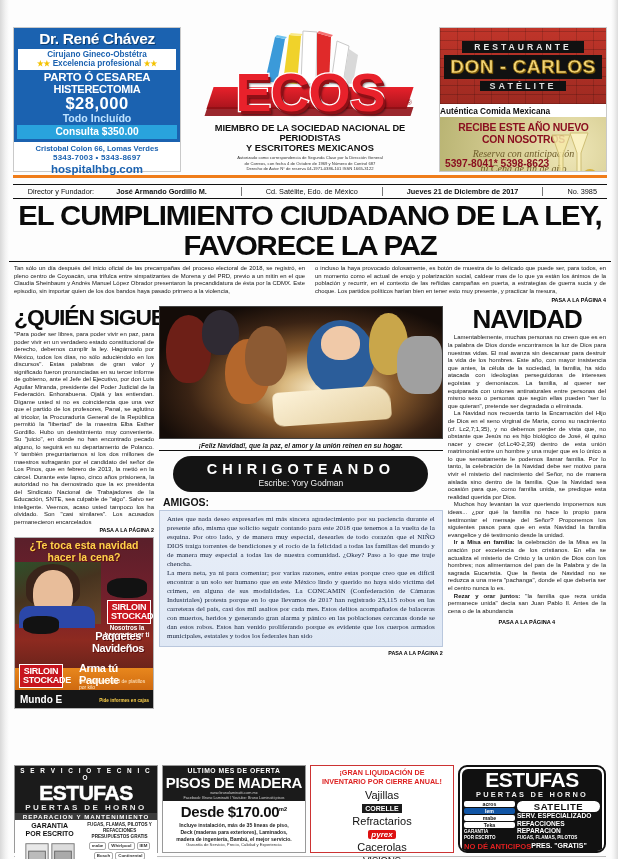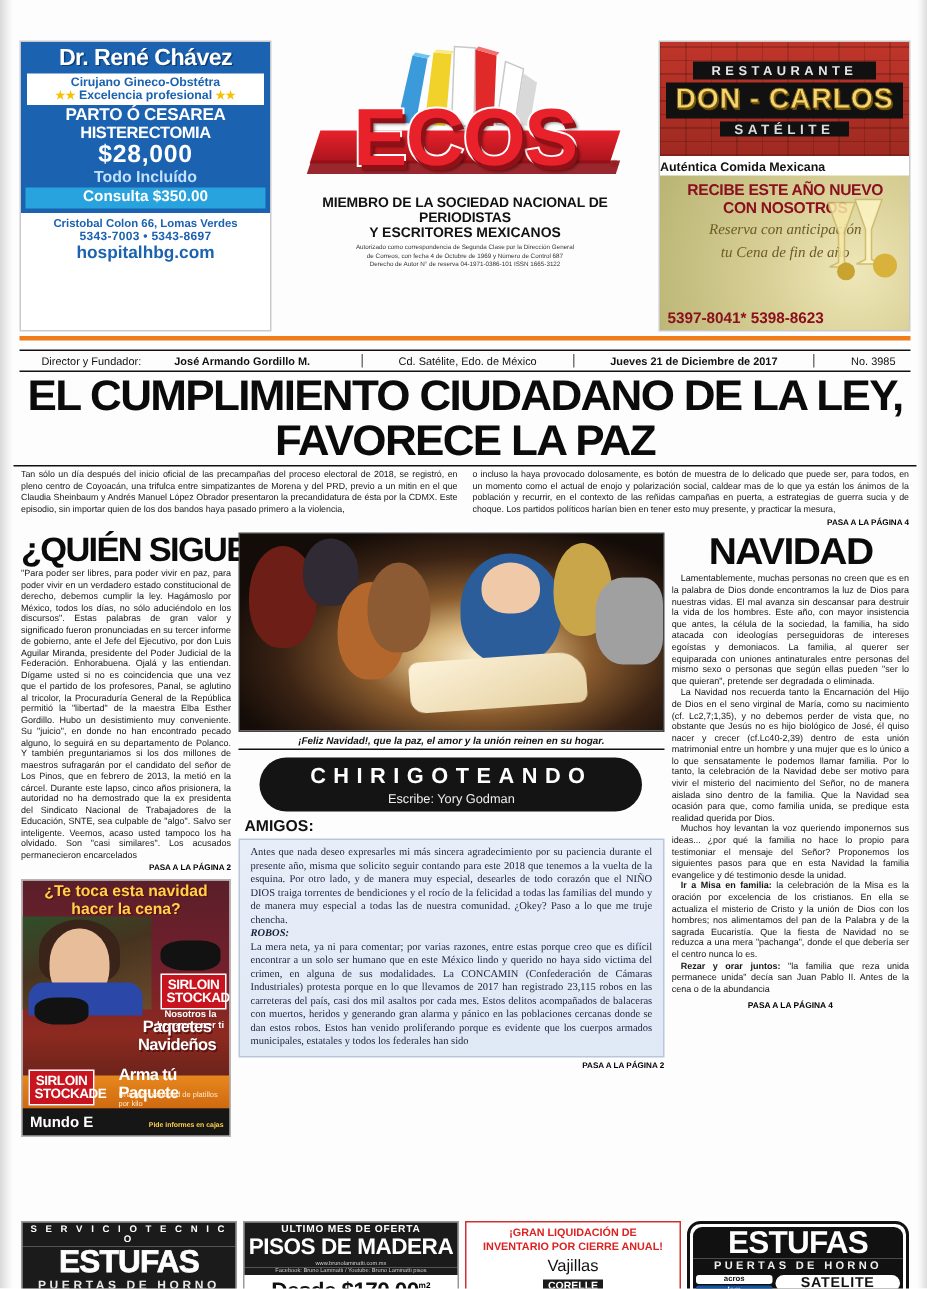--- a/index.html
+++ b/index.html
@@ -22,21 +22,21 @@
     z-index: 40; pointer-events: none;
   }
   .page::after {
     content: ""; position: absolute; right: 0; top: 0; width: 7px; height: 100%;
     background: linear-gradient(270deg,#dcdcdc 0%,#f4f4f4 60%,#fdfdfd 100%);
     z-index: 40; pointer-events: none;
   }
   .inner { position: absolute; left: 9px; top: 0; width: 602px; height: 859px; }
 
   
-  .topband { display: flex; gap: 4px; padding: 27px 4px 3px 4px; height: 224px; }
+  .topband { display: flex; gap: 4px; padding: 27px 4px 3px 4px; height: 175px; }
 
   
   .ad-chavez {
     width: 168px; background: #ffffff; border: 1px solid #c9c9c9;
     display: flex; flex-direction: column;
   }
   .chav-blue { background: #1b62b0; padding: 2px 3px 3px 3px; text-align: center; }
   .chav-name {
     color: #ffffff; font-weight: bold; font-size: 15.5px; line-height: 17px;
     letter-spacing: -.4px; text-shadow: 1px 1px 0 #0d3d72;
@@ -497,21 +497,20 @@
       </div>
       <div class="cap">¡Feliz Navidad!, que la paz, el amor y la unión reinen en su hogar.</div>
 
       <div class="chiri-pill">
         <div class="chiri-title">CHIRIGOTEANDO</div>
         <div class="chiri-sub">Escribe: Yory Godman</div>
       </div>
       <div class="amigos">AMIGOS:</div>
       <div class="chiri-box">
         <p>Antes que nada deseo expresarles mi más sincera agradecimiento por su paciencia durante el presente año, misma que solicito seguir contando para este 2018 que tenemos a la vuelta de la esquina. Por otro lado, y de manera muy especial, desearles de todo corazón que el NIÑO DIOS traiga torrentes de bendiciones y el rocío de la felicidad a todas las familias del mundo y de manera muy especial a todas las de nuestra comunidad. ¿Okey? Paso a lo que me truje chencha.</p>
-        <p class="robos">ROBOS:</p>
         <p>La mera neta, ya ni para comentar; por varias razones, entre estas porque creo que es difícil encontrar a un solo ser humano que en este México lindo y querido no haya sido victima del crimen, en alguna de sus modalidades. La CONCAMIN (Confederación de Cámaras Industriales) protesta porque en lo que llevamos de 2017 han registrado 23,115 robos en las carreteras del país, casi dos mil asaltos por cada mes. Estos delitos acompañados de balaceras con muertos, heridos y generando gran alarma y pánico en las poblaciones cercanas donde se dan estos robos. Estos han venido proliferando porque es evidente que los cuerpos armados municipales, estatales y todos los federales han sido</p>
       </div>
       <div class="pasa3">PASA A LA PÁGINA 2</div>
     </div>
 
     <div class="col3">
       <div class="navidad-h">NAVIDAD</div>
       <div class="body">
         <p>Lamentablemente, muchas personas no creen que es en la palabra de Dios donde encontramos la luz de Dios para nuestras vidas. El mal avanza sin descansar para destruir la vida de los hombres. Este año, con mayor insistencia que antes, la célula de la sociedad, la familia, ha sido atacada con ideologías perseguidoras de intereses egoístas y demoniacos. La familia, al querer ser equiparada con uniones antinaturales entre personas del mismo sexo o personas que según ellas pueden "ser lo que quieran", pretende ser degradada o eliminada.</p>
         <p>La Navidad nos recuerda tanto la Encarnación del Hijo de Dios en el seno virginal de María, como su nacimiento (cf. Lc2,7;1,35), y no debemos perder de vista que, no obstante que Jesús no es hijo biológico de José, él quiso nacer y crecer (cf.Lc40-2,39) dentro de esta unión matrimonial entre un hombre y una mujer que es lo único a lo que sensatamente le podemos llamar familia. Por lo tanto, la celebración de la Navidad debe ser motivo para vivir el misterio del nacimiento del Señor, no de manera aislada sino dentro de la familia. Que la Navidad sea ocasión para que, como familia unida, se predique esta realidad querida por Dios.</p>

